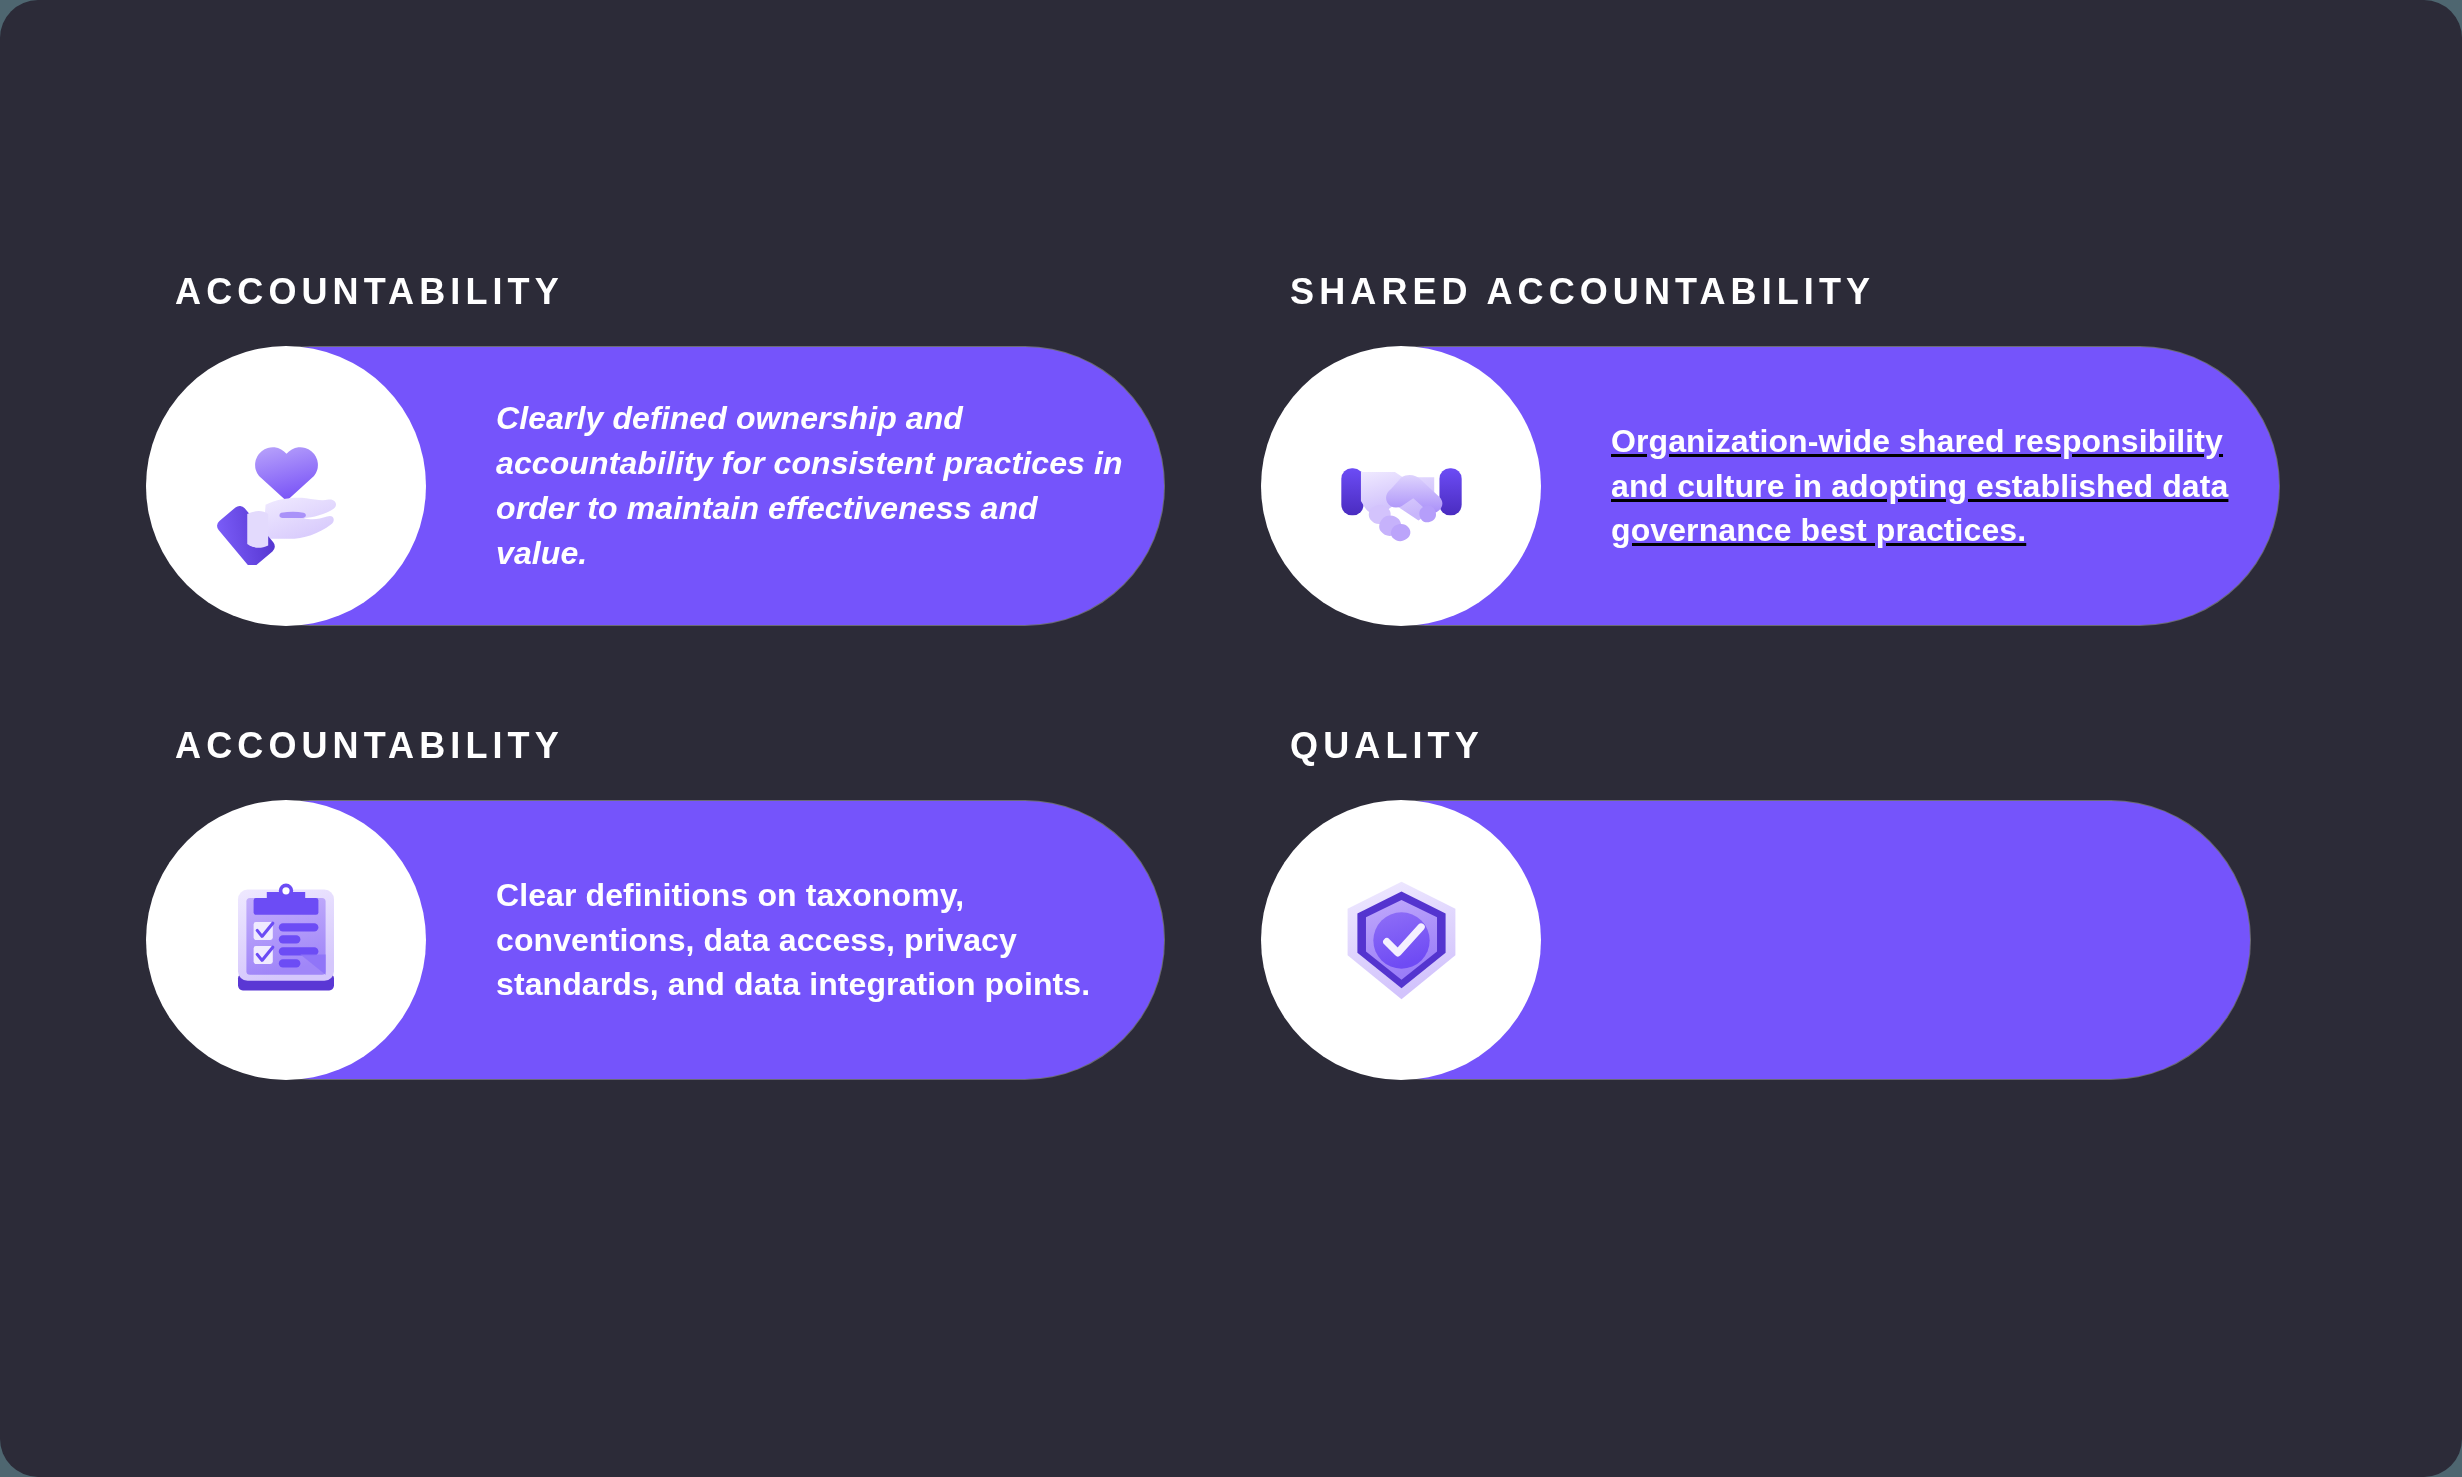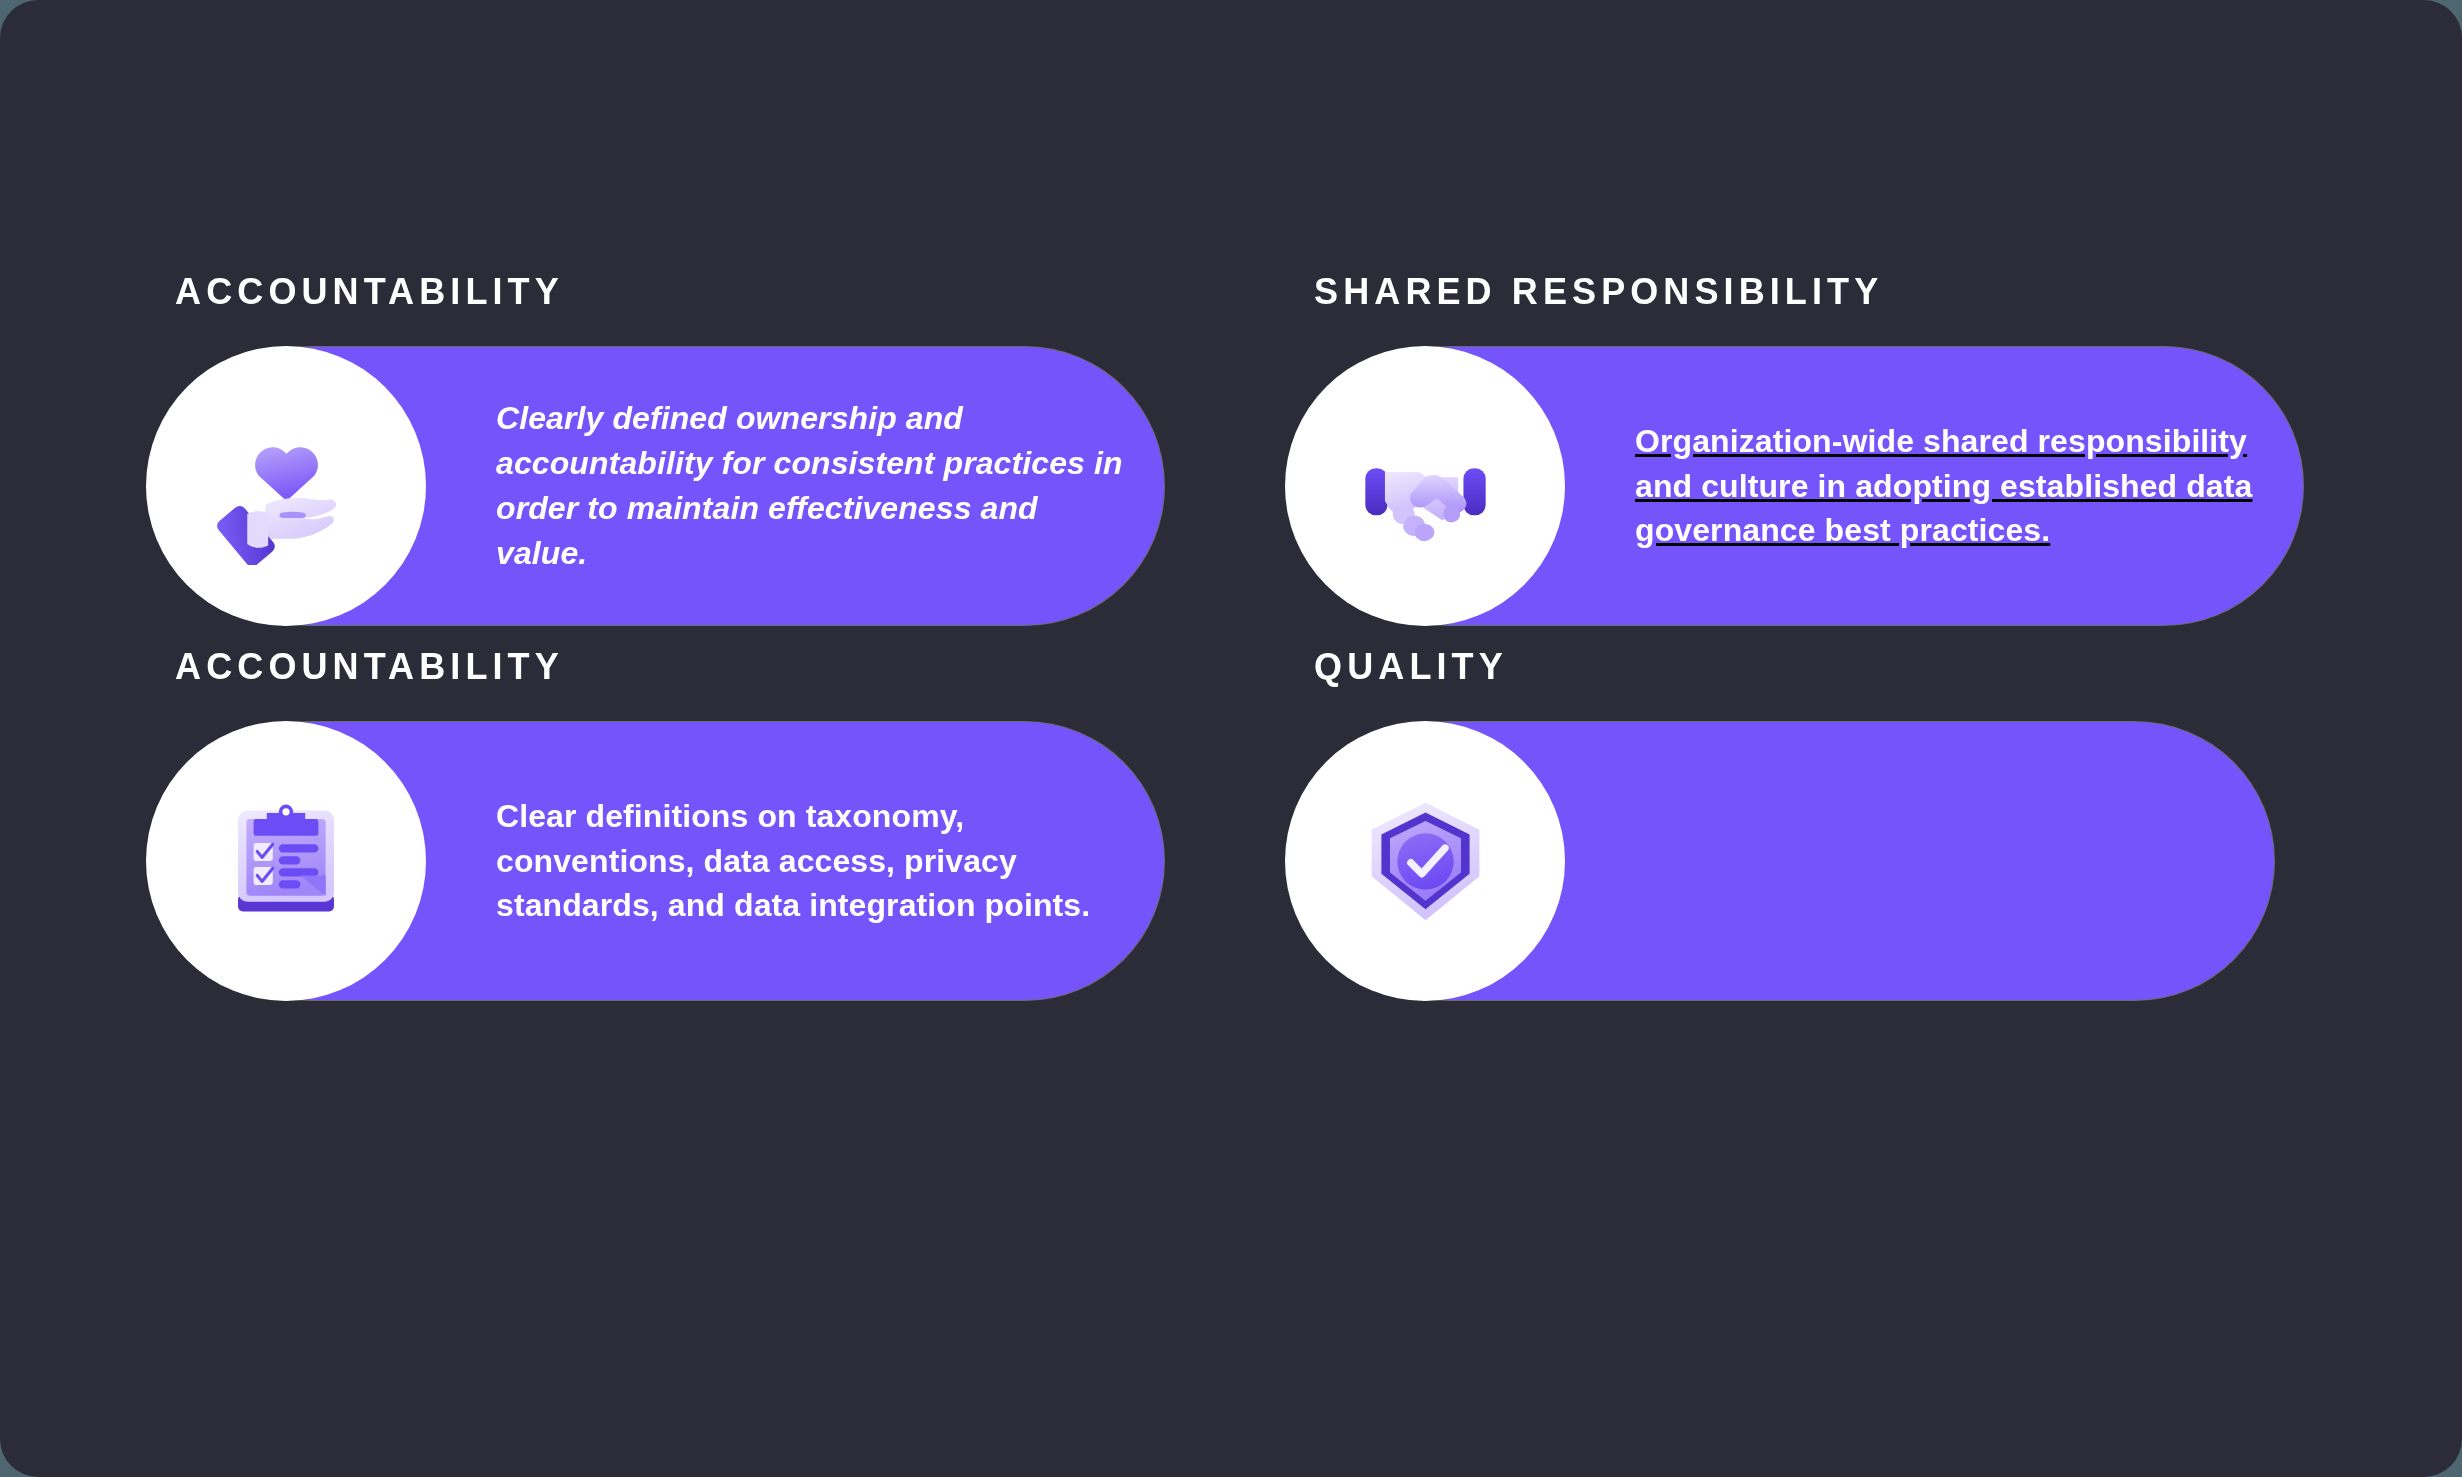--- a/index.html
+++ b/index.html
@@ -26,21 +26,20 @@
   #grid {
     position: absolute;
     left: 171px;
     top: 274px;
     width: 2120px;
     display: grid;
     grid-template-columns: 1115px 1115px;
     grid-template-rows: auto auto;
     column-gap: 0px;
     row-gap: 103px;
-    gap: 24px;
   }
 
   .card { position: relative; }
 
   .card-title {
     color: #ffffff;
     font-size: 36px;
     font-weight: 700;
     letter-spacing: 5.1px;
     line-height: 1;
@@ -121,21 +120,21 @@
               <rect x="16" y="76" width="26" height="44" rx="5" transform="rotate(-40 29 98)" fill="url(#cuf)"></rect>
               <path d="M30 81 c6-3 12-3 16 0 l0 24 c-6 3-12 2-16-1 Z" fill="#e3dafd"></path>
             </svg>
           </span>
         </div>
         <div class="pill-text">Clearly defined ownership and accountability for consistent practices in order to maintain effectiveness and value.</div>
       </div>
     </div>
 
     <div class="card">
-      <div class="card-title">SHARED RESPONSIBILITY</div>
+      <div class="card-title">SHARED ACCOUNTABILITY</div>
       <div class="pill w-b">
         <div class="icon-circle">
           <span>
             <svg width="157" height="157" viewBox="0 0 120 120">
               <defs>
                 <linearGradient id="sl1" x1="0" y1="0" x2="0.4" y2="1">
                   <stop offset="0" stop-color="#efe9ff"></stop>
                   <stop offset="1" stop-color="#c8b6fb"></stop>
                 </linearGradient>
                 <linearGradient id="sl2" x1="0" y1="0" x2="0" y2="1">

